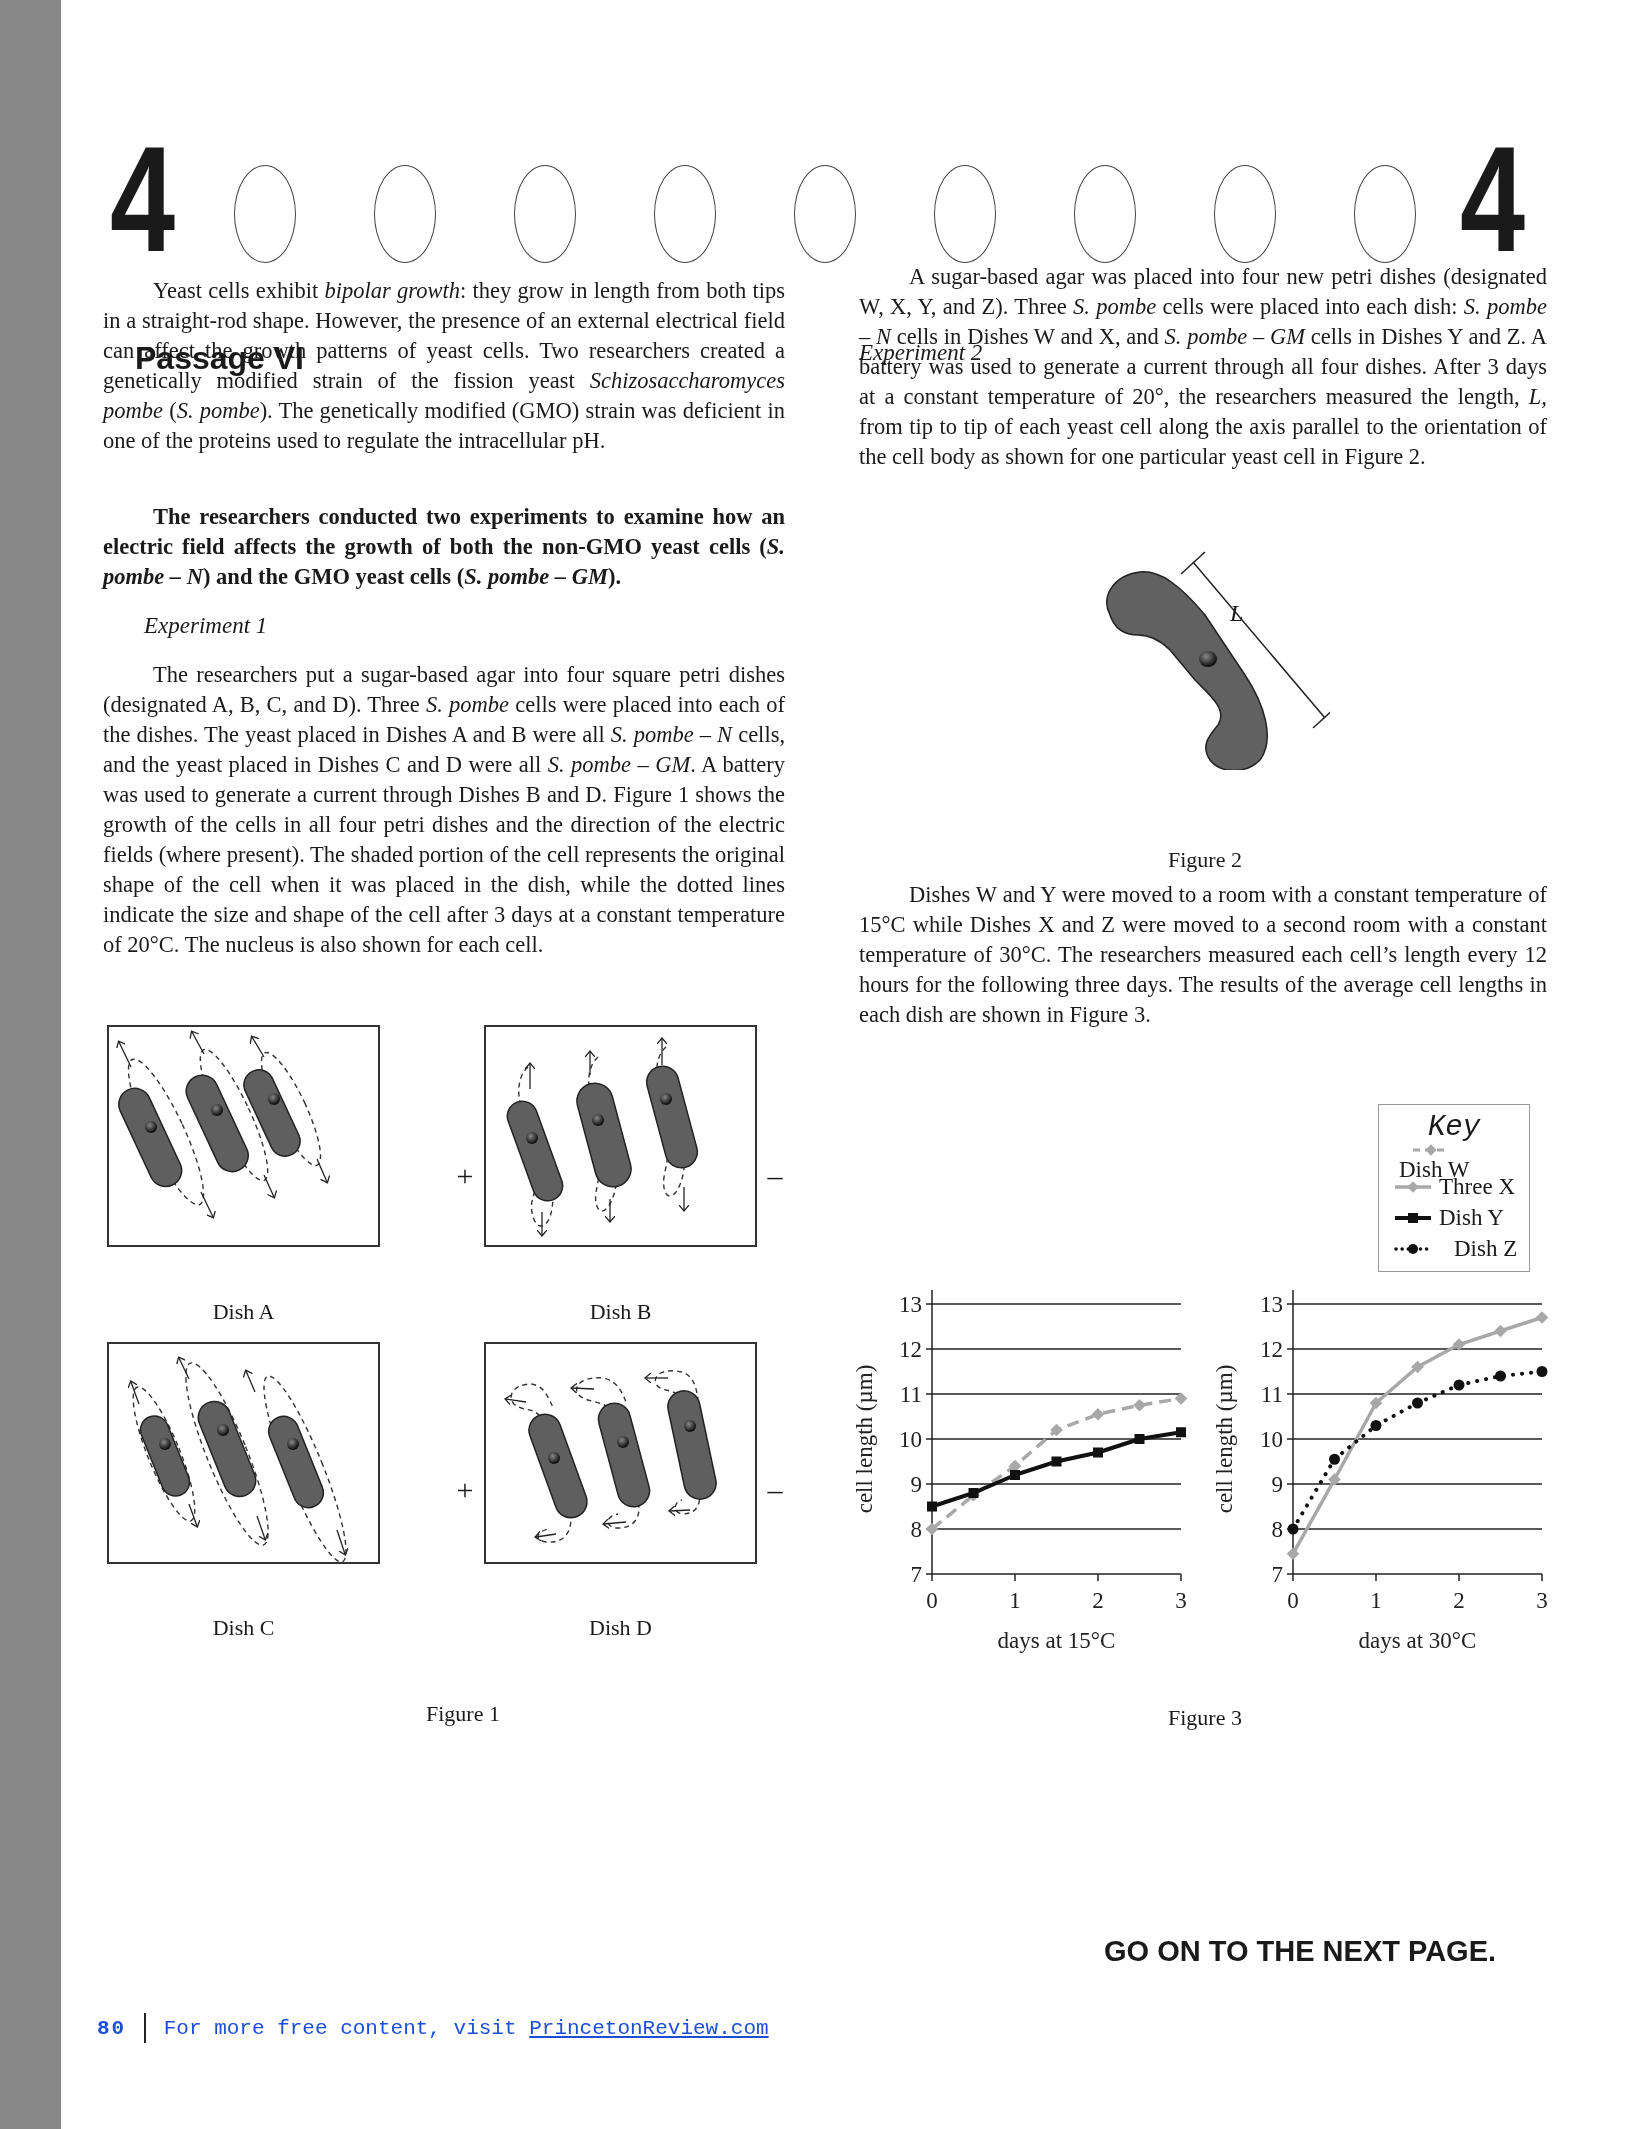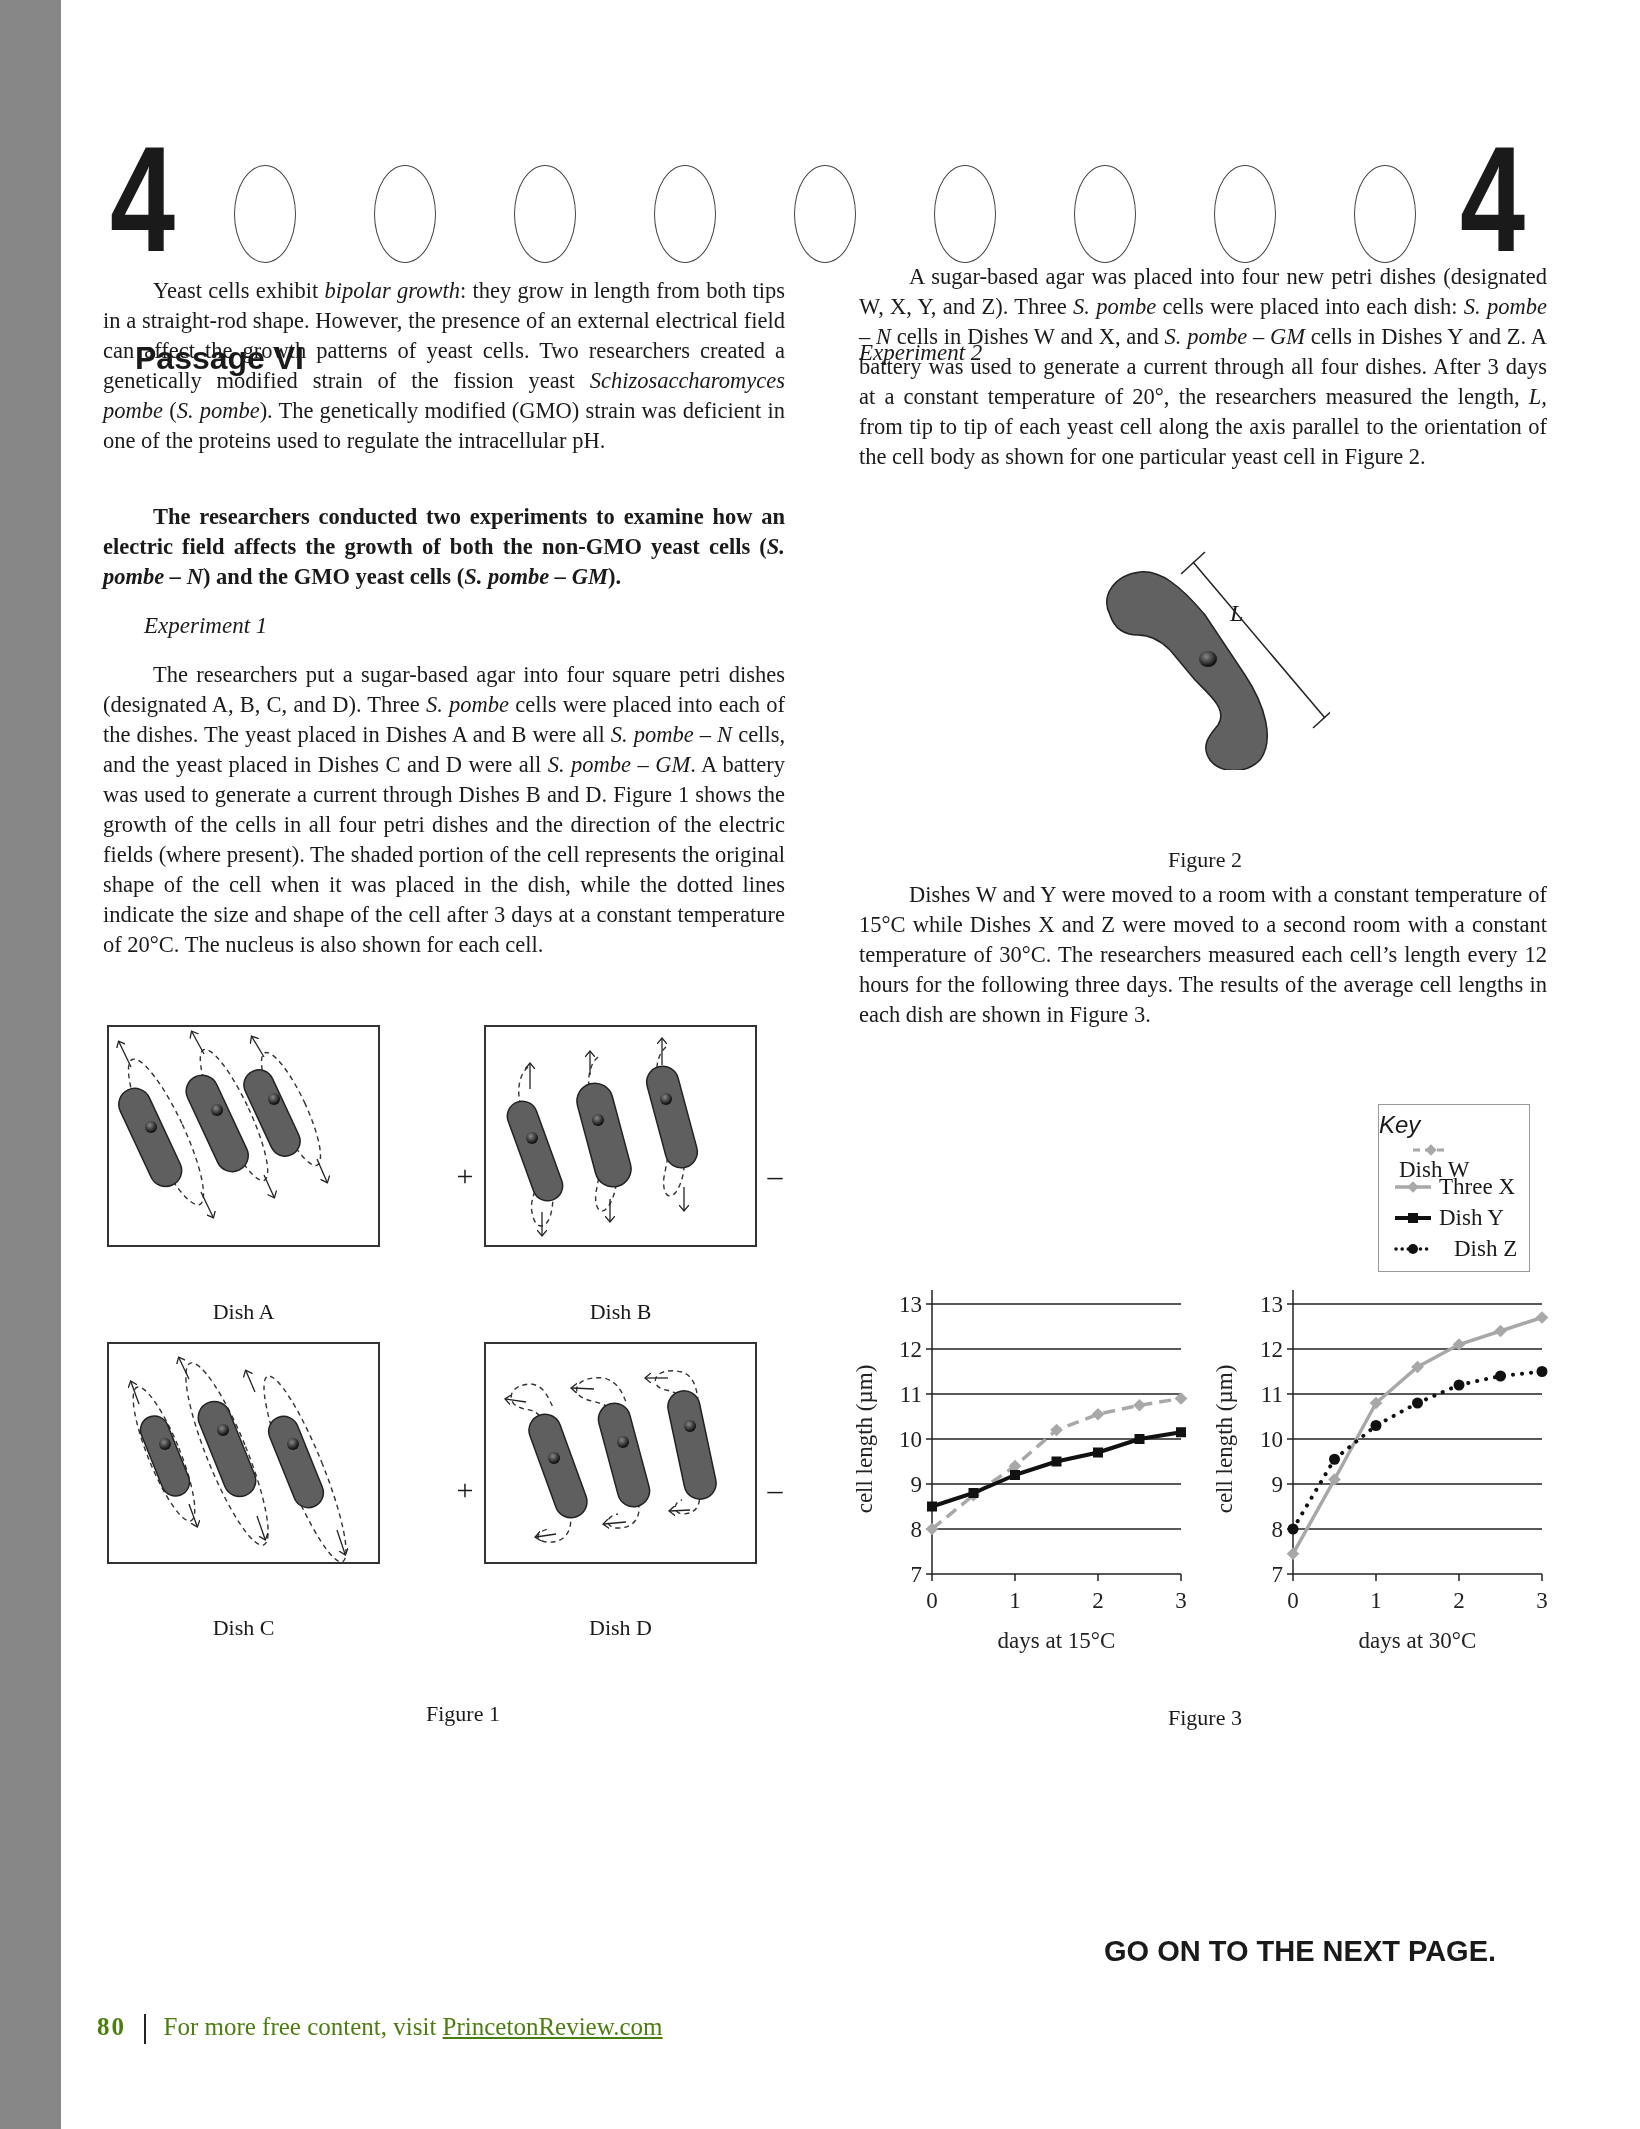--- a/index.html
+++ b/index.html
@@ -9,21 +9,21 @@
   .bignum { font-family:"Liberation Sans", sans-serif; font-weight:bold; font-size:150px; line-height:1; transform:scaleX(0.78); transform-origin:left top; letter-spacing:-2px; }
   .bubble { position:absolute; width:62px; height:98px; border:1.5px solid #444; border-radius:50%; box-sizing:border-box; }
   .serif { font-family:"Liberation Serif", serif; font-size:22.5px; line-height:30px; color:#1a1a1a; }
   .para { text-align:justify; text-indent:50px; margin:0; }
   .para i { font-style:italic; }
   .heading { font-family:"Liberation Sans", sans-serif; font-weight:bold; font-size:32px;margin-left:32px; }
   .subhead { font-family:"Liberation Serif", serif; font-style:italic; font-size:23px; }
   .label { font-family:"Liberation Serif", serif; font-size:22px; text-align:center;margin-top:41px; }
   .dish { position:absolute; border:2px solid #333; box-sizing:border-box; background:#fff; }
   .go-next { font-family:"Liberation Sans", sans-serif; font-weight:bold; font-size:29px; }
-  .footer { font-family:Liberation Serif, serif; font-size:25px; color:#4d7c0f; }
+  .footer { font-family:Liberation Mono, monospace; font-size:21px; color:#1d4ed8; }
   .footer .pg { font-weight:bold; letter-spacing:2px; }
   .footer .sep { display:inline-block; width:1.5px; height:30px; background:#222; vertical-align:middle; margin:0 18px; }
   .footer u { text-decoration:underline; }
   .key { position:absolute; border:1.5px solid #999; box-sizing:border-box; background:#fff; }
   .key-row { position:absolute; left:14px; font-family:"Liberation Serif", serif; font-size:23px; display:flex; align-items:center; }
 </style>
 </head>
 <body>
 
 <div class="sidebar"></div>
@@ -192,21 +192,21 @@
     </g>
   </svg>
   <div class="abs" style="left:1230px; top:600px; font-family:'Liberation Serif', serif; font-style:italic; font-size:24px;">L</div>
   <div class="abs label" style="left:1100px; top:806px; width:210px;">Figure 2</div>
 </div>
 
 <p class="abs serif para rich" style="left:859px; top:880px; width:688px;"><span>Dishes W and Y were moved to a room with a constant temperature of 15°C while Dishes X and Z were moved to a second room with a constant temperature of 30°C. The researchers measured each cell’s length every 12 hours for the following three days. The results of the average cell lengths in each dish are shown in Figure 3.</span></p>
 
 <div>
   <div class="key" style="left:1378px; top:1104px; width:152px; height:168px;">
-    <div class="abs" style="left:0; top:6px; width:150px; text-align:left; font-family:Liberation Sans, sans-serif; font-style:italic; font-size:24px;">Key</div>
+    <div class="abs" style="left:0; top:6px; width:150px; text-align:center; font-family:Liberation Mono, monospace; font-style:italic; font-size:29px;">Key</div>
     <div class="key-row" style="top:38px;flex-direction:column;">
       <svg width="40" height="14">
           <line x1="2" y1="7" x2="38" y2="7" stroke="#a8a8a8" stroke-width="3" stroke-dasharray="7,5"></line>
           <rect x="16" y="3" width="8" height="8" fill="#a8a8a8" transform="rotate(45 20 7)"></rect>
         </svg>
       <span style="margin-left:6px;">Dish W</span>
     </div>
     <div class="key-row" style="top:69px;">
       <svg width="40" height="14">
           <line x1="2" y1="7" x2="38" y2="7" stroke="#a8a8a8" stroke-width="3.5"></line>

